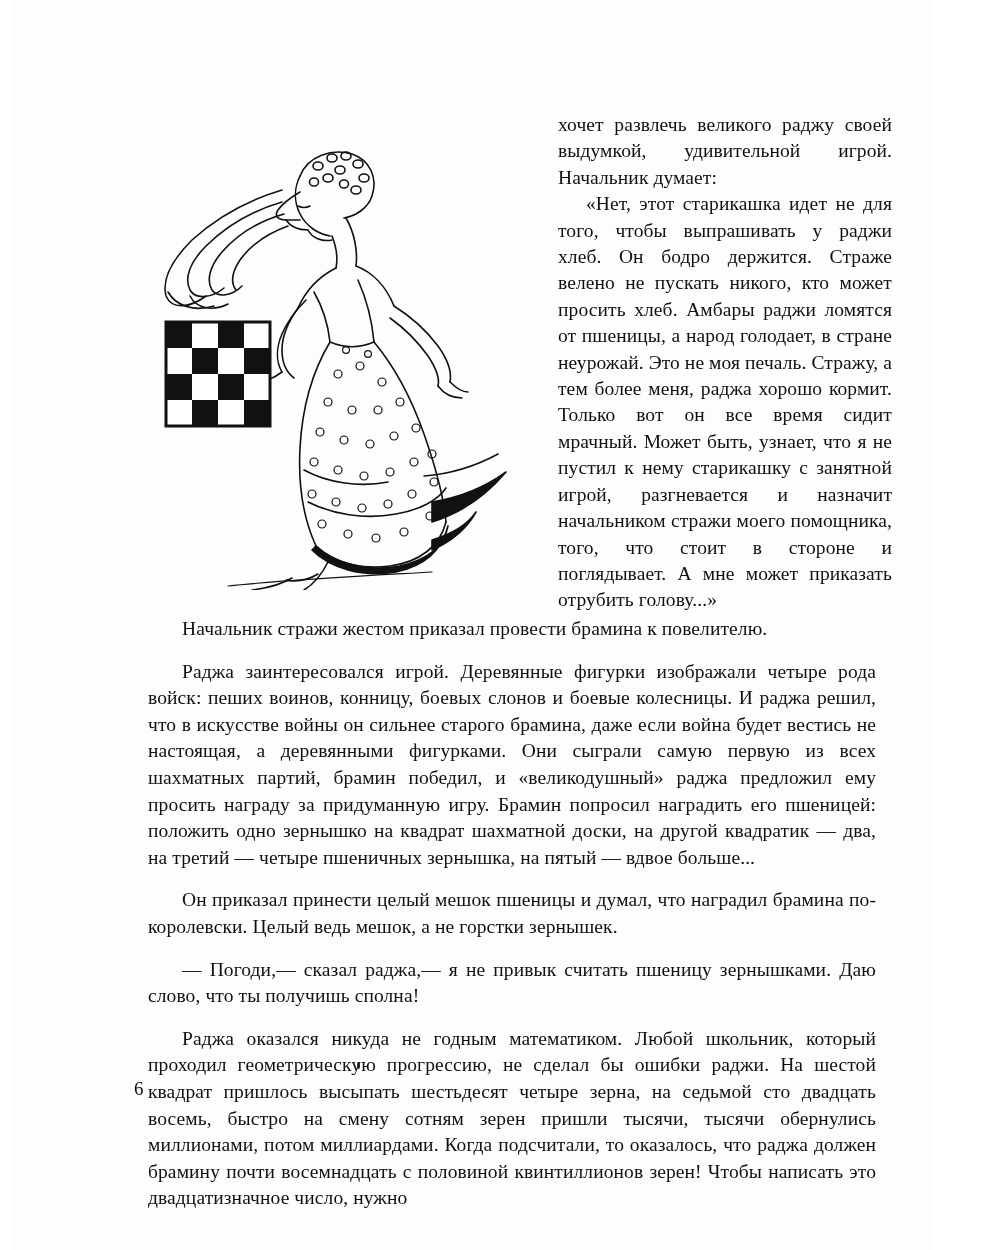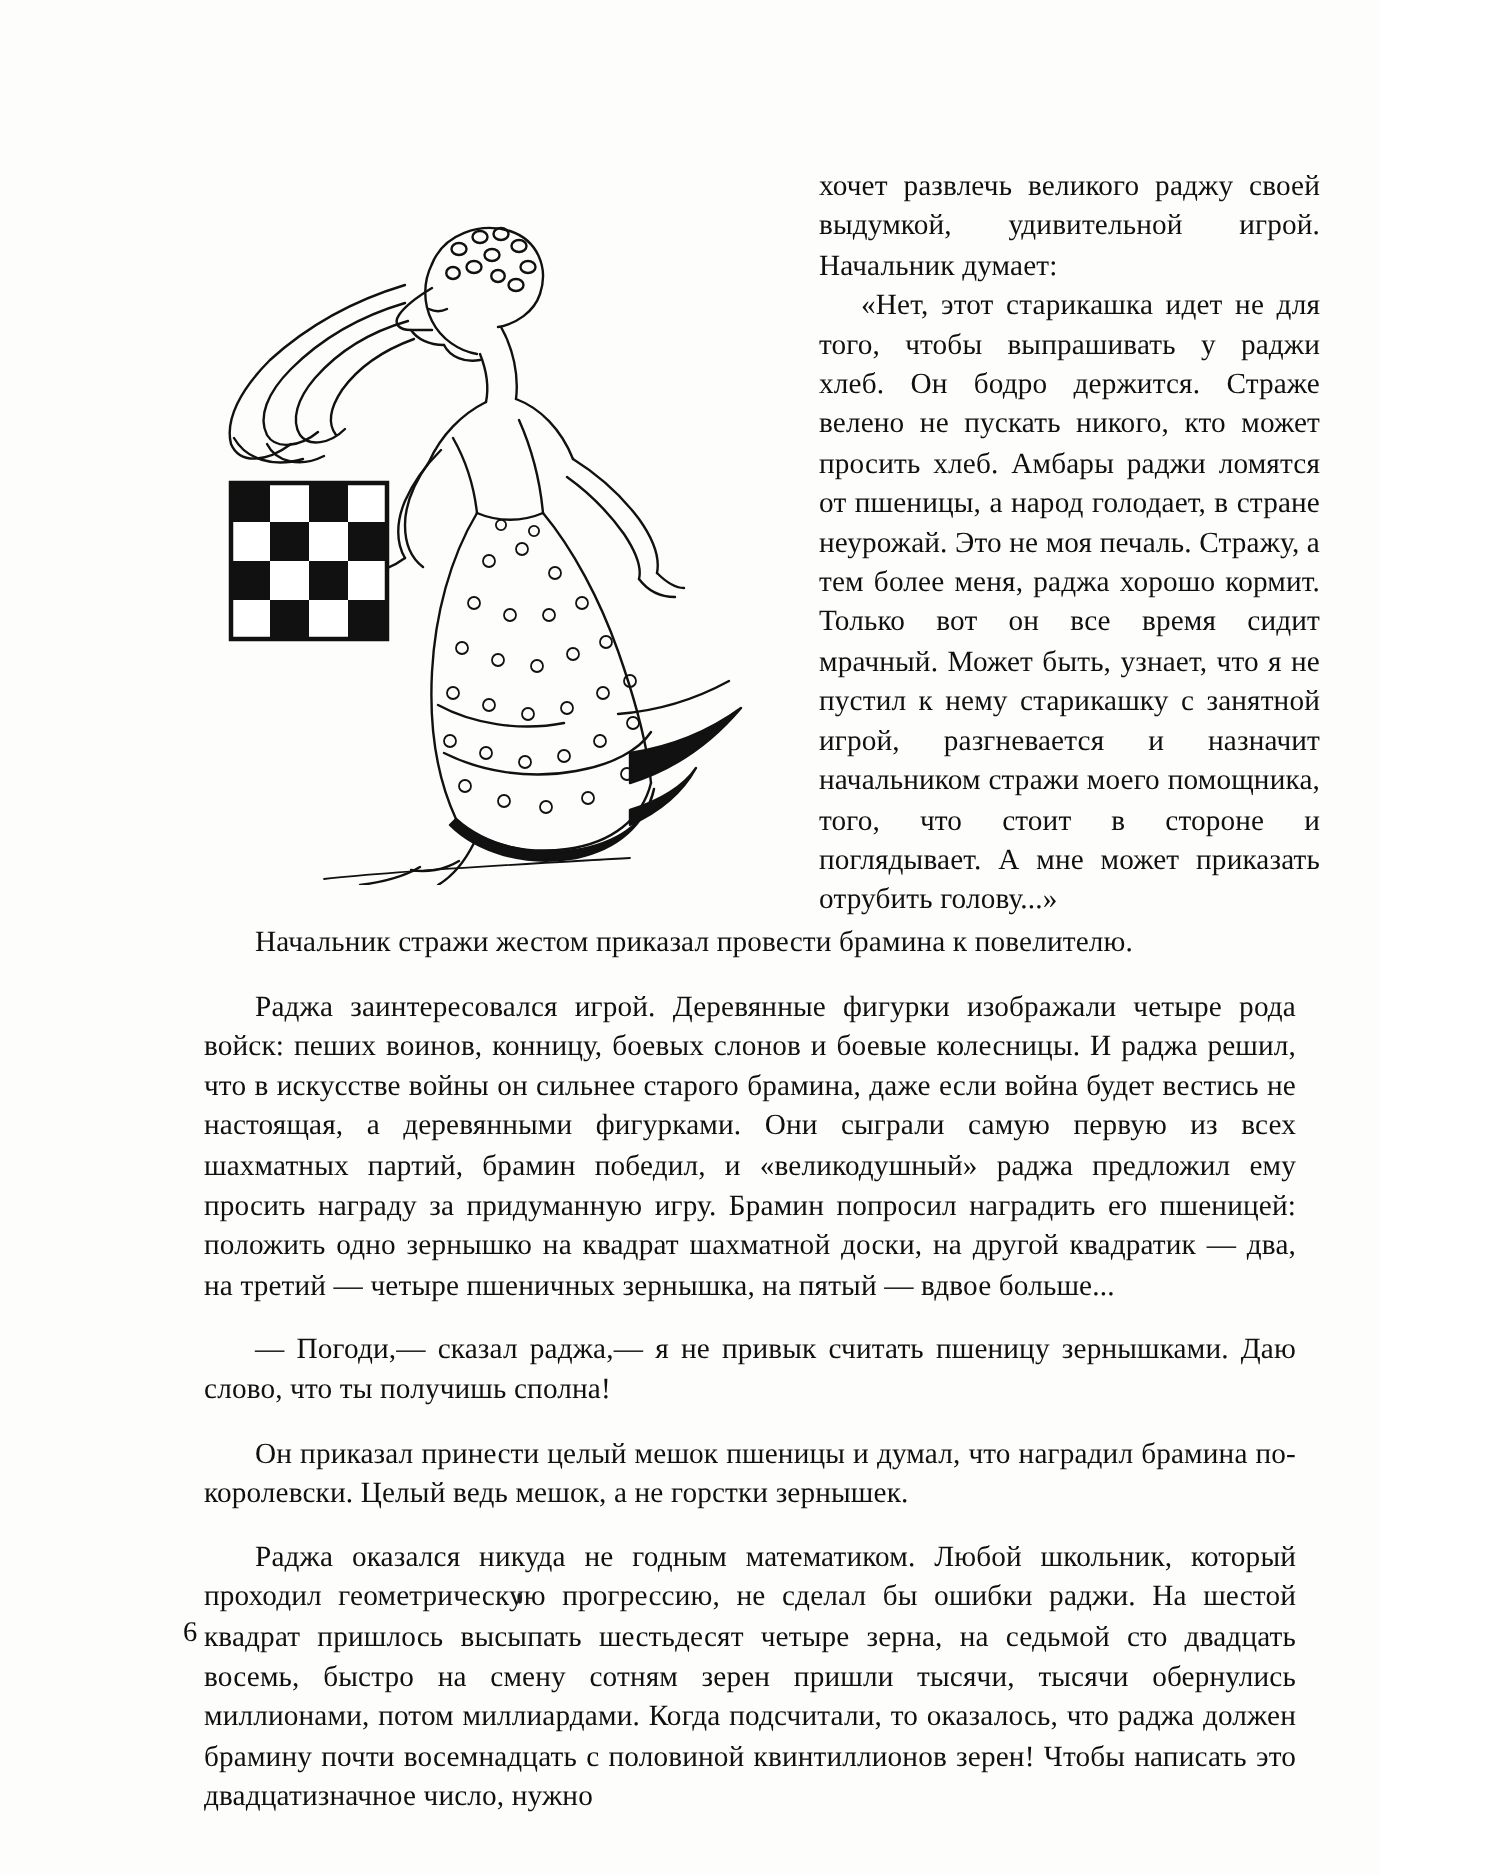--- a/index.html
+++ b/index.html
@@ -10,21 +10,21 @@
   body {
     width: 1000px;
     height: 1250px;
     position: relative;
     font-family: "Liberation Serif", serif;
     color: #101010;
     overflow: hidden;
   }
   .page {
     position: absolute;
-    left: 0; top: 0;
+    left: 12px; top: 0;
     width: 920px;
     height: 1250px;
     background: #fdfdfb;
   }
 
   
   .illustration {
     position: absolute;
     left: 120px;
     top: 110px;
@@ -206,21 +206,21 @@
   </div>
 
   <div class="col-right">
     <p>хочет развлечь великого раджу своей выдумкой, удивительной игрой. Начальник думает:</p>
     <p class="indent">«Нет, этот старикашка идет не для того, чтобы выпрашивать у раджи хлеб. Он бодро держится. Страже велено не пускать никого, кто может просить хлеб. Амбары раджи ломятся от пшеницы, а народ голодает, в стране неурожай. Это не моя печаль. Стражу, а тем более меня, раджа хорошо кормит. Только вот он все время сидит мрачный. Может быть, узнает, что я не пустил к нему старикашку с занятной игрой, разгневается и назначит начальником стражи моего помощника, того, что стоит в стороне и поглядывает. А мне может приказать отрубить голову...»</p>
   </div>
 
   <div class="body-text">
     <p>Начальник стражи жестом приказал провести брамина к повелителю.</p>
     <p>Раджа заинтересовался игрой. Деревянные фигурки изображали четыре рода войск: пеших воинов, конницу, боевых слонов и боевые колесницы. И раджа решил, что в искусстве войны он сильнее старого брамина, даже если война будет вестись не настоящая, а деревянными фигурками. Они сыграли самую первую из всех шахматных партий, брамин победил, и «великодушный» раджа предложил ему просить награду за придуманную игру. Брамин попросил наградить его пшеницей: положить одно зернышко на квадрат шахматной доски, на другой квадратик — два, на третий — четыре пшеничных зернышка, на пятый — вдвое больше...</p>
+    <p>Он приказал принести целый мешок пшеницы и думал, что наградил брамина по-королевски. Целый ведь мешок, а не горстки зернышек.</p>
     <p>— Погоди,— сказал раджа,— я не привык считать пшеницу зернышками. Даю слово, что ты получишь сполна!</p>
-    <p>Он приказал принести целый мешок пшеницы и думал, что наградил брамина по-королевски. Целый ведь мешок, а не горстки зернышек.</p>
     <p>Раджа оказался никуда не годным математиком. Любой школьник, который проходил геометрическую прогрессию, не сделал бы ошибки раджи. На шестой квадрат пришлось высыпать шестьдесят четыре зерна, на седьмой сто двадцать восемь, быстро на смену сотням зерен пришли тысячи, тысячи обернулись миллионами, потом миллиардами. Когда подсчитали, то оказалось, что раджа должен брамину почти восемнадцать с половиной квинтиллионов зерен! Чтобы написать это двадцатизначное число, нужно</p>
   </div>
 
   <div class="speck"></div>
 
   <div class="folio">6</div>
 </div>
 
 </body></html>

